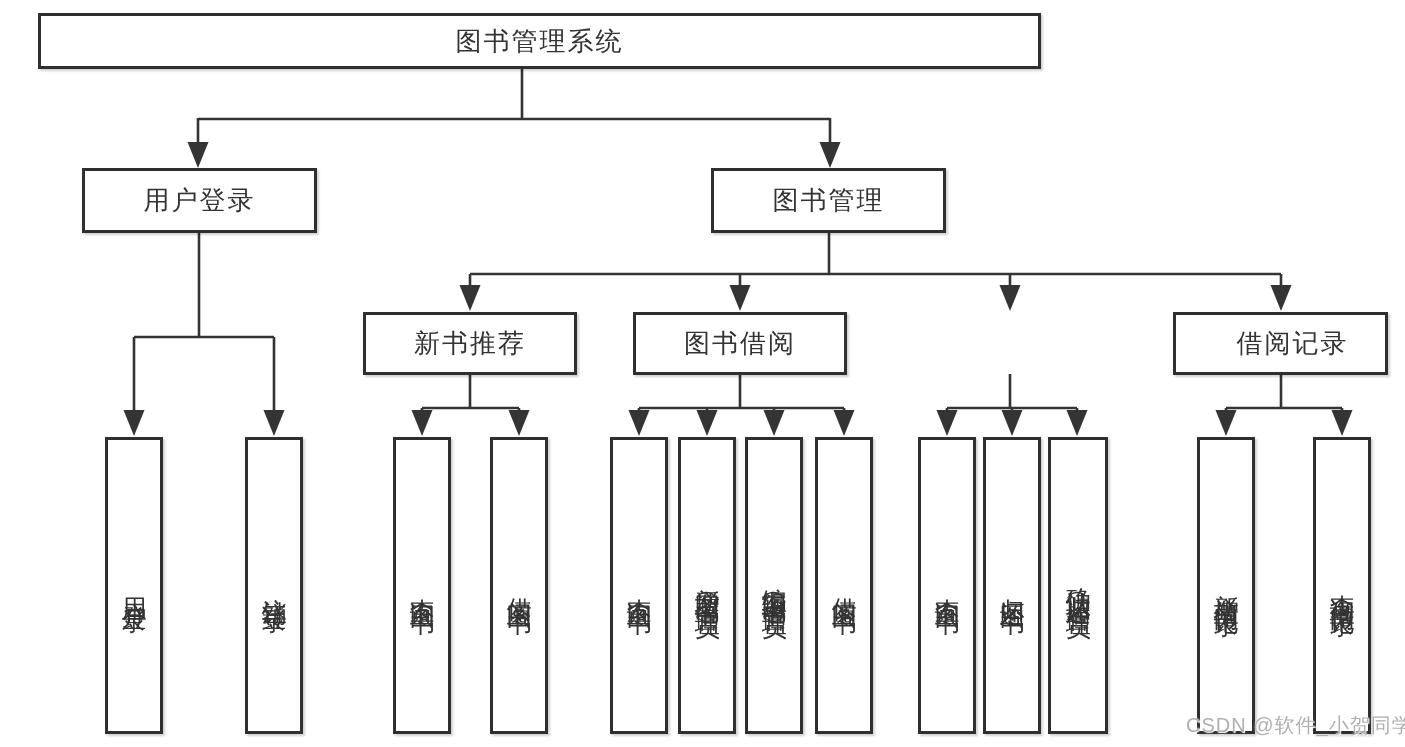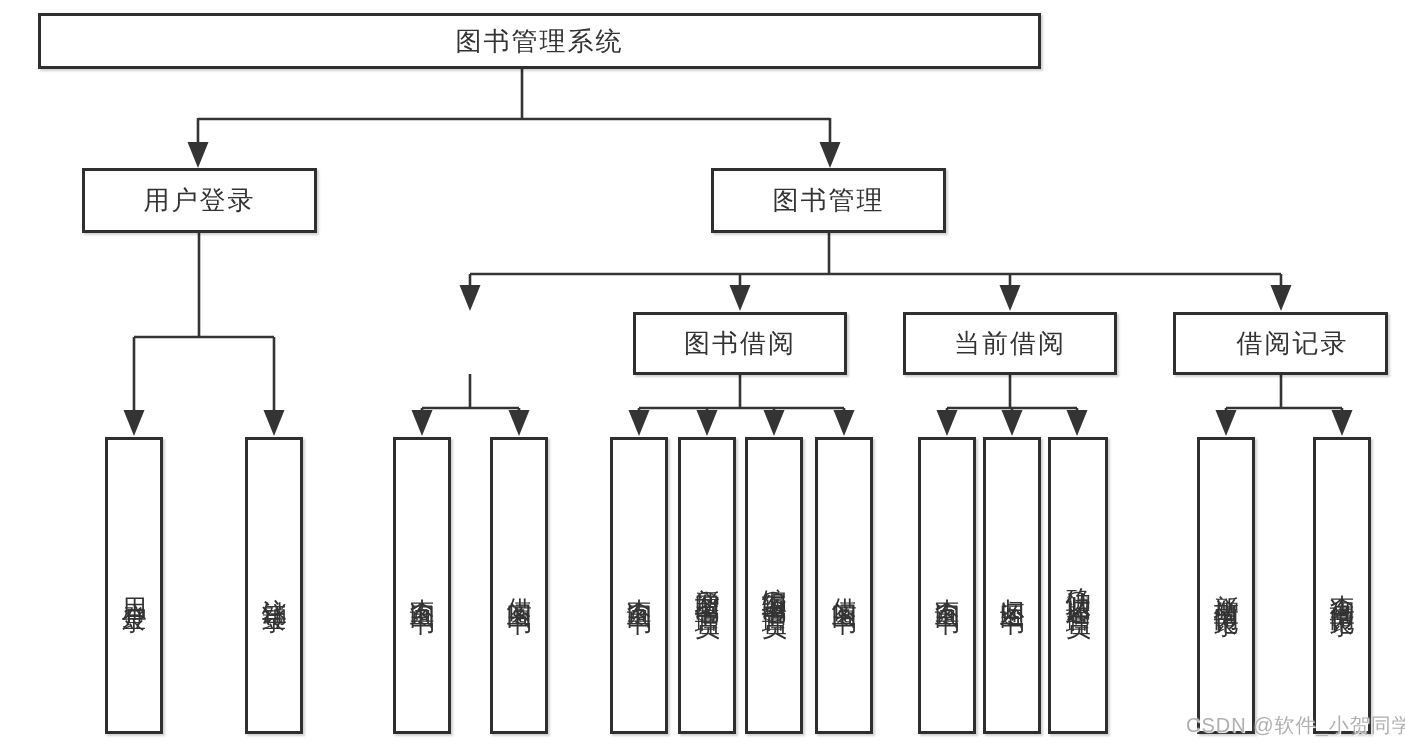--- a/index.html
+++ b/index.html
@@ -119,25 +119,25 @@
     <span>图书管理系统</span>
   </div>
 
   <div class="hbox" style="left:82px; top:168px; width:235px; height:65px;">
     <span>用户登录</span>
   </div>
   <div class="hbox" style="left:711px; top:168px; width:235px; height:65px;align-items:center;">
     <span>图书管理</span>
   </div>
 
+  <div class="hbox" style="left:363px; top:312px; width:214px; height:63px;">
+    <span>新书推荐</span>
+  </div>
   <div class="hbox" style="left:633px; top:312px; width:214px; height:63px;text-align:center;">
     <span>图书借阅</span>
-  </div>
-  <div class="hbox" style="left:903px; top:312px; width:214px; height:63px;">
-    <span>当前借阅</span>
   </div>
   <div class="hbox" style="left:1173px; top:312px; width:215px; height:63px;padding-left:24px;">
     <span>借阅记录</span>
   </div>
 
   <div class="vbox" style="left:105px;">
     <span class="vtext">用户登录</span>
   </div>
   <div class="vbox" style="left:245px;">
     <span class="vtext">注销登录</span>

